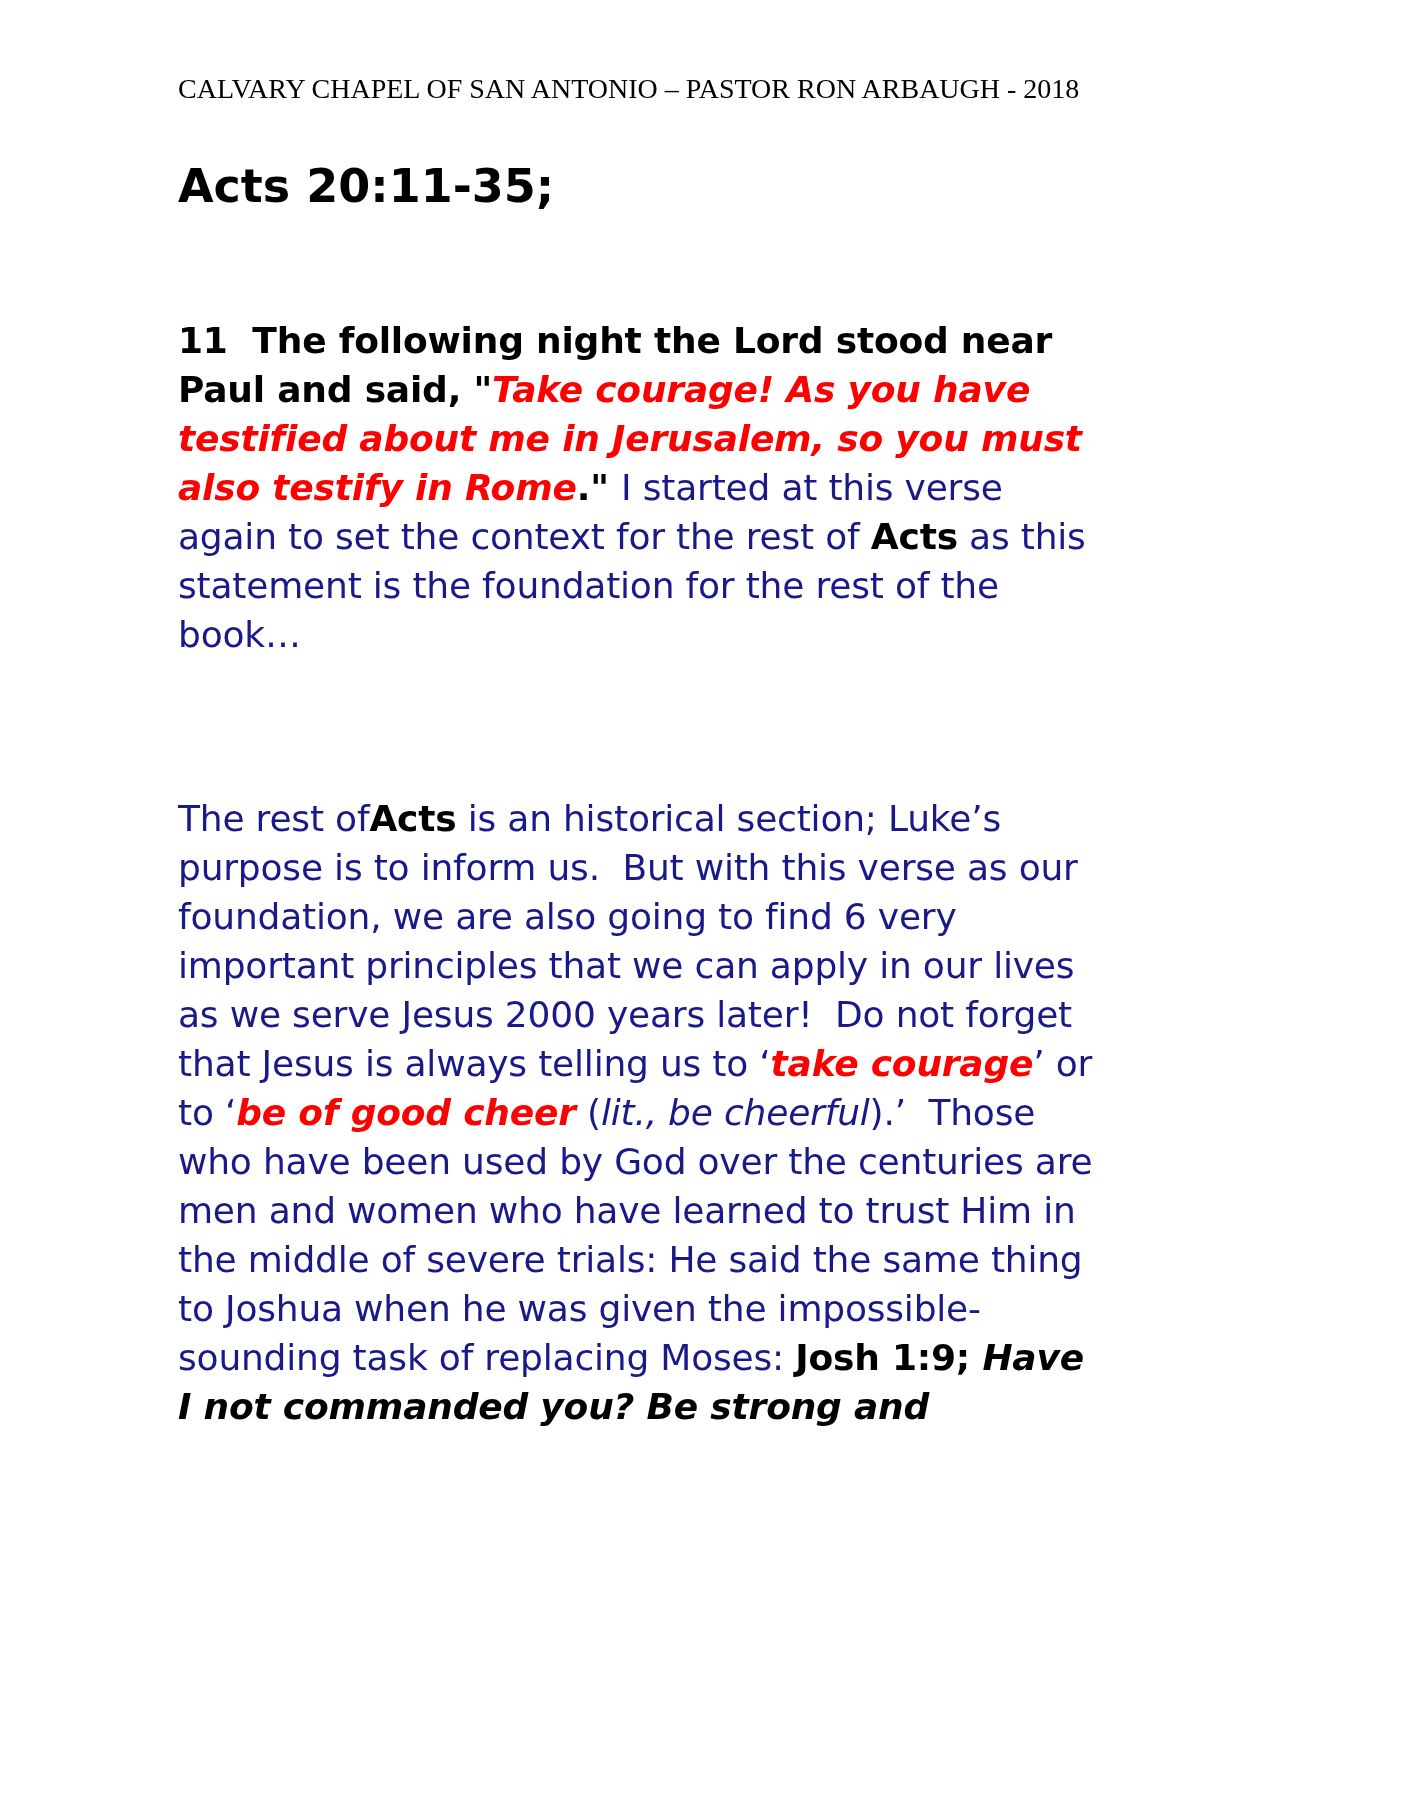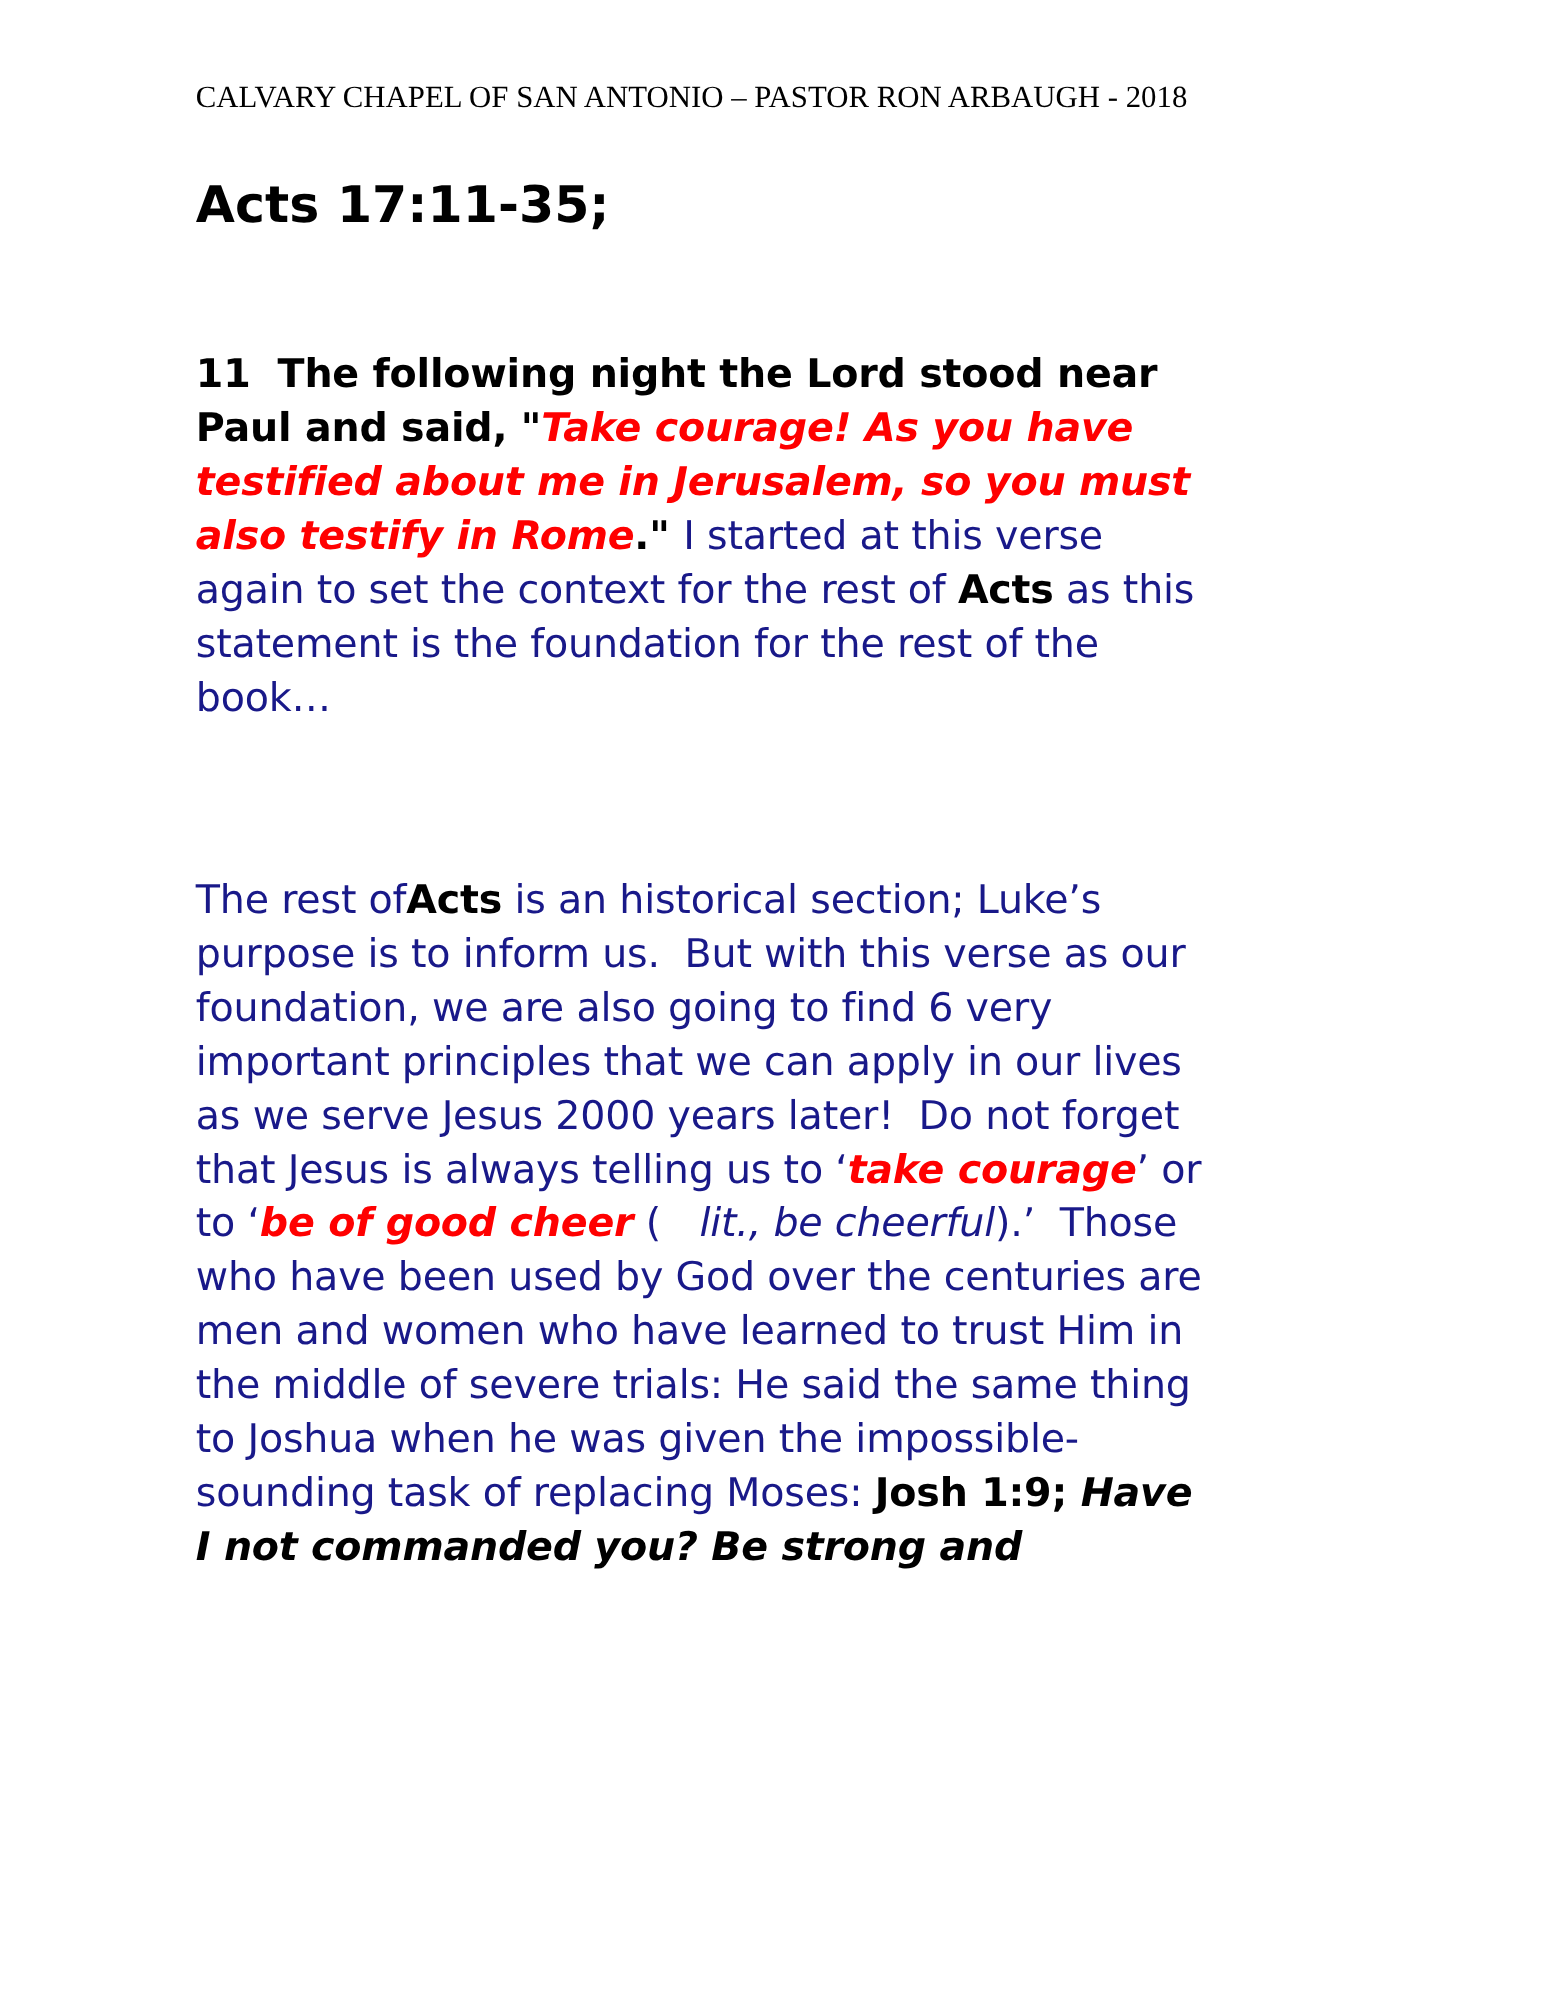--- a/index.html
+++ b/index.html
@@ -58,32 +58,31 @@
   .seg-bold-italic-red {
     font-weight: 700;
     font-style: italic;
     color: var(--red, #ff0000);
   }
   .seg-navy {
     
   }
   .seg-italic-navy {
     font-style: italic;
-    margin-left: 35px;
   }
   .seg-bold-italic-black {
     font-weight: 700;
     font-style: italic;
     color: #000000;
   }
 </style>
 </head>
 <body>
 
 <div class="page">
   <div class="doc-header">CALVARY CHAPEL OF SAN ANTONIO – PASTOR RON ARBAUGH - 2018</div>
 
-  <h1 class="doc-title">Acts 17:11-35;</h1>
+  <h1 class="doc-title">Acts 20:11-35;</h1>
 
   <p class="body-par par-first"><span class="seg-bold-black">11  The following night the Lord stood near Paul and said, "</span><span class="seg-bold-italic-red">Take courage! As you have testified about me in Jerusalem, so you must also testify in Rome</span><span class="seg-bold-black">." </span><span class="seg-navy">I started at this verse again to set the context for the rest of </span><span class="seg-bold-black">Acts</span><span class="seg-navy"> as this statement is the foundation for the rest of the book…</span></p>
 
   <p class="body-par par-gap"><span class="seg-navy">The rest of</span><span class="seg-bold-black">Acts</span><span class="seg-navy"> is an historical section; Luke’s purpose is to inform us.  But with this verse as our foundation, we are also going to find 6 very important principles that we can apply in our lives as we serve Jesus 2000 years later!  Do not forget that Jesus is always telling us to ‘</span><span class="seg-bold-italic-red">take courage</span><span class="seg-navy">’ or to ‘</span><span class="seg-bold-italic-red">be of good cheer</span><span class="seg-navy"> (</span><span class="seg-italic-navy">lit., be cheerful</span><span class="seg-navy">).’  Those who have been used by God over the centuries are men and women who have learned to trust Him in the middle of severe trials: He said the same thing to Joshua when he was given the impossible-sounding task of replacing Moses: </span><span class="seg-bold-black">Josh 1:9; </span><span class="seg-bold-italic-black">Have I not commanded you? Be strong and</span></p>
 </div>
 
 </body></html>

